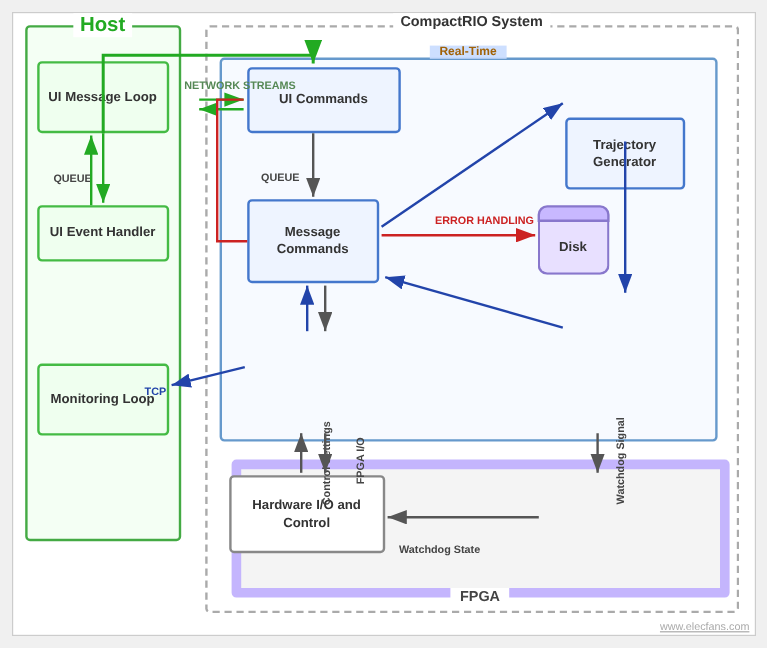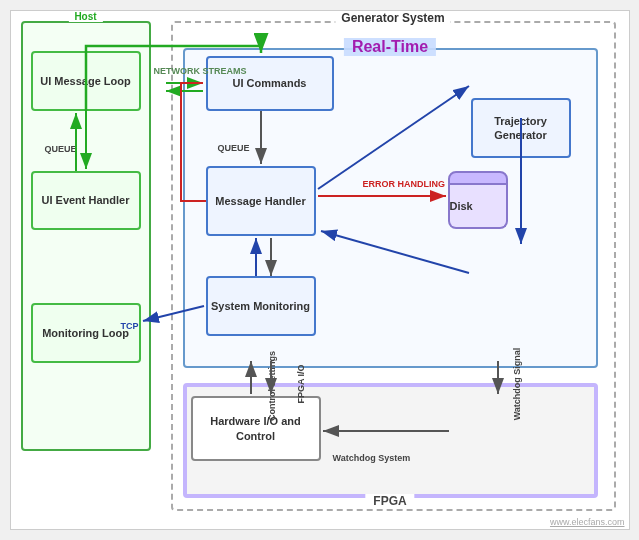--- a/index.html
+++ b/index.html
@@ -53,32 +53,32 @@
       border-radius: 4px;
       background: rgba(200, 220, 255, 0.15);
     }
     .realtime-label {
       position: absolute;
       top: -12px;
       left: 50%;
       transform: translateX(-50%);
       background: rgba(200,220,255,0.9);
       padding: 0 8px;
-      font-size: 16px;
-      font-weight: bold;
-      color: #a21caf;
+      font-size: 10px;
+      font-weight: bold;
+      color: #a16207;
     }
     
     .fpga-box {
       position: absolute;
-      left: 10px;
+      left: 20px;
       top: 360px;
       width: 415px;
       height: 115px;
-      border: 4px solid #c4b5fd;
+      border: 8px solid #c4b5fd;
       border-radius: 4px;
       background: rgba(220,220,220,0.3);
     }
     .fpga-label {
       position: absolute;
       bottom: -14px;
       left: 50%;
       transform: translateX(-50%);
       background: white;
       padding: 0 8px;
@@ -97,21 +97,21 @@
       border-radius: 4px;
       background: rgba(200,255,200,0.2);
     }
     .host-label {
       position: absolute;
       top: -12px;
       left: 50%;
       transform: translateX(-50%);
       background: white;
       padding: 0 6px;
-      font-size: 10px;
+      font-size: 17px;
       font-weight: bold;
       color: #22aa22;
     }
     
     .comp-box {
       position: absolute;
       border: 2px solid #6688cc;
       border-radius: 4px;
       background: white;
       display: flex;
@@ -167,21 +167,21 @@
     }
     .disk-body {
       width: 60px;
       height: 44px;
       background: #e8e0ff;
       border: 2px solid #8877cc;
       border-top: none;
       border-radius: 0 0 8px 8px;
       display: flex;
       align-items: center;
-      justify-content: flex-start;
+      justify-content: center;
       font-size: 11px;
       font-weight: bold;
       color: #333;
     }
     .disk-top {
       width: 60px;
       height: 14px;
       background: #c8b8ff;
       border: 2px solid #8877cc;
       border-radius: 8px 8px 0 0;
@@ -206,58 +206,55 @@
 </head>
 <body>
 
 <div class="diagram-container">
 
   <div class="host-box">
     <span class="host-label">Host</span>
   </div>
 
   <div class="compactrio-box">
-    <span class="compactrio-label">Generator System</span>
+    <span class="compactrio-label">CompactRIO System</span>
 
     <div class="realtime-box">
       <span class="realtime-label">Real-Time</span>
     </div>
 
     <div class="fpga-box">
       <span class="fpga-label">FPGA</span>
     </div>
   </div>
 
   <div class="comp-box green" style="left:20px;top:40px;width:110px;height:60px;">
     <span>UI Message Loop</span>
   </div>
 
-  <div class="comp-box green" style="left:20px;top:160px;width:110px;height:59px;">
+  <div class="comp-box green" style="left:20px;top:160px;width:110px;height:47px;">
     <span>UI Event Handler</span>
   </div>
 
   <div class="comp-box green" style="left:20px;top:292px;width:110px;height:60px;">
     <span>Monitoring Loop</span>
   </div>
 
   <div class="comp-box blue" style="left:195px;top:45px;width:128px;height:55px;">
     <span>UI Commands</span>
   </div>
 
   <div class="comp-box blue" style="left:195px;top:155px;width:110px;height:70px;">
-    <span>Message Handler</span>
+    <span>Message Commands</span>
   </div>
 
   <div class="comp-box blue" style="left:460px;top:45px;width:100px;height:60px;margin-top:42px;">
     <span>Trajectory Generator</span>
   </div>
 
-  <div class="comp-box blue" style="left:195px;top:265px;width:110px;height:60px;">
-    <span>System Monitoring</span>
-  </div>
 
 
   <div class="disk-shape" style="left:437px;top:160px;">
     <div class="disk-top"></div>
     <div class="disk-body">
       <span>Disk</span>
     </div>
   </div>
 
   <div class="comp-box" style="left:180px;top:385px;width:130px;height:65px;border-color:#888;">
@@ -296,21 +293,21 @@
     <span>FPGA I/O</span>
   </div>
 
   <div class="vert-text label-dark" style="left:470px;top:368px;transform:rotate(-90deg);">
     <span>Watchdog
 Signal</span>
   </div>
 
   <div class="label-text label-dark" style="left:322px;top:442px;">
     <span>Watchdog
-System</span>
+State</span>
   </div>
 
   <svg class="arrows">
     <defs>
       <marker id="arrowGreen" markerWidth="8" markerHeight="6" refX="8" refY="3" orient="auto">
         <polygon points="0 0, 8 3, 0 6" fill="#22aa22"></polygon>
       </marker>
       <marker id="arrowBlue" markerWidth="8" markerHeight="6" refX="8" refY="3" orient="auto">
         <polygon points="0 0, 8 3, 0 6" fill="#2244aa"></polygon>
       </marker>

